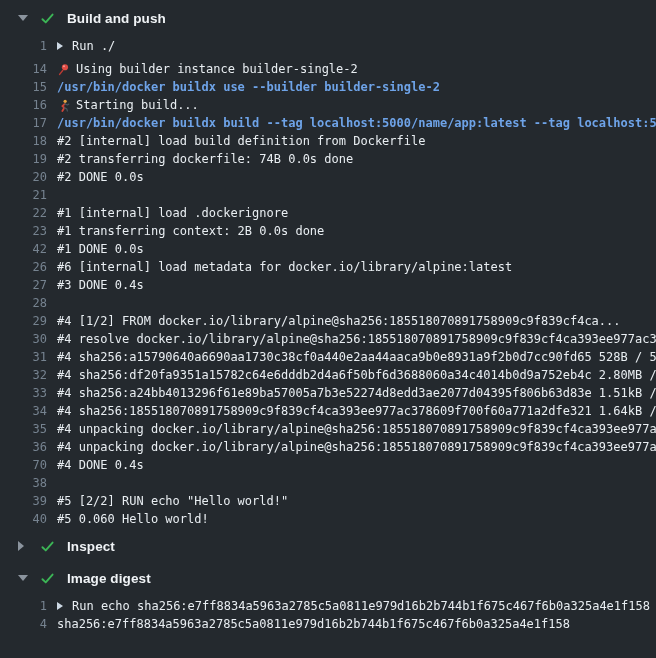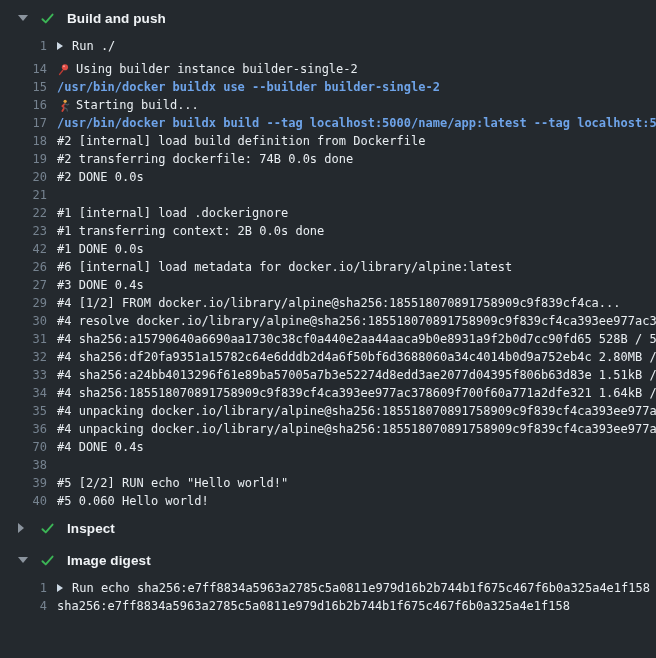--- a/index.html
+++ b/index.html
@@ -147,20 +147,24 @@
   <div class="log-line kind-output">
     <span class="ln">26</span>
     <span class="line-content"><span>#6 [internal] load metadata for docker.io/library/alpine:latest</span></span>
   </div>
 
   <div class="log-line kind-output">
     <span class="ln">27</span>
     <span class="line-content"><span>#3 DONE 0.4s</span></span>
   </div>
 
+  <div class="log-line kind-empty">
+    <span class="ln">28</span>
+    <span class="line-content"><span></span></span>
+  </div>
 
   <div class="log-line kind-output">
     <span class="ln">29</span>
     <span class="line-content"><span>#4 [1/2] FROM docker.io/library/alpine@sha256:185518070891758909c9f839cf4ca...</span></span>
   </div>
 
   <div class="log-line kind-output">
     <span class="ln">30</span>
     <span class="line-content"><span>#4 resolve docker.io/library/alpine@sha256:185518070891758909c9f839cf4ca393ee977ac3</span></span>
   </div>

